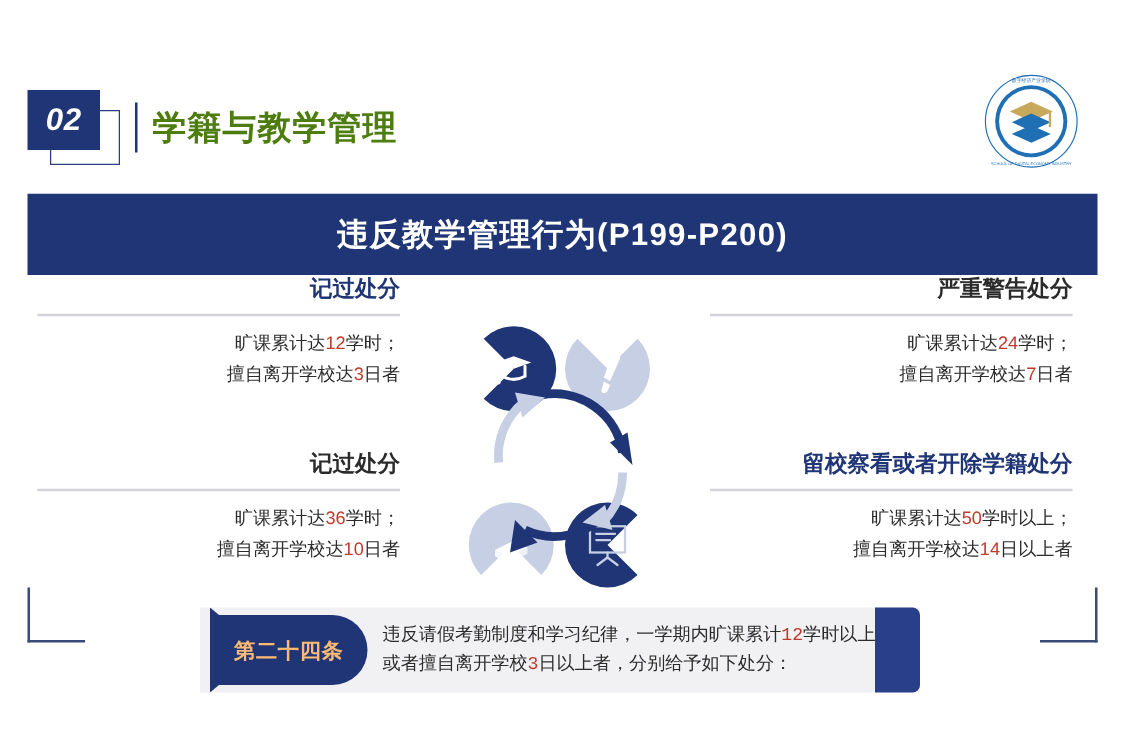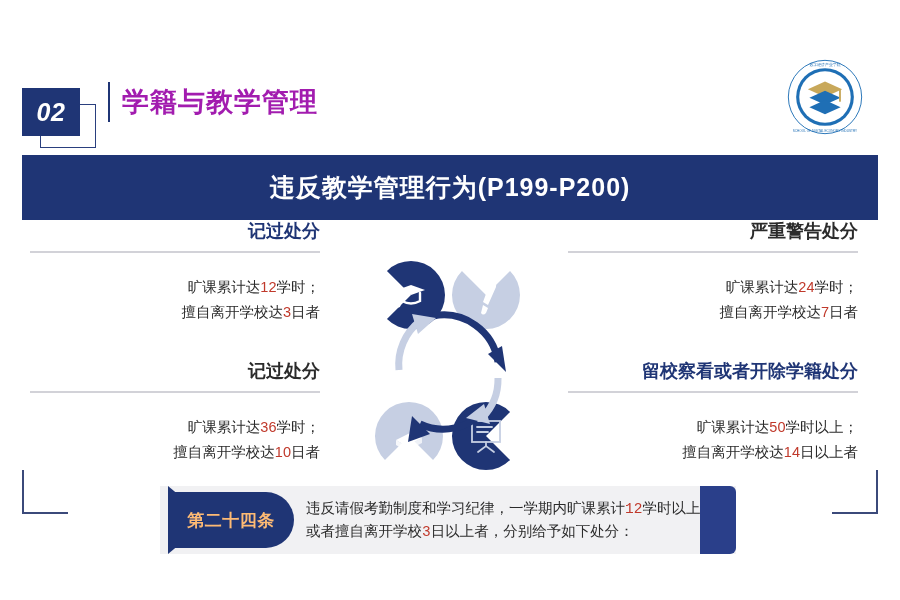--- a/index.html
+++ b/index.html
@@ -19,21 +19,21 @@
   }
 
   
   #header {
     position: absolute;
     left: 0; top: 0;
     width: 900px; height: 150px;
   }
   .num-badge-wrap {
     position: absolute;
-    left: 22px; top: 88px;
+    left: 22px; top: 72px;
     width: 78px; height: 62px;
   }
   .num-badge-outline {
     position: absolute;
     left: 18px; top: 16px;
     width: 56px; height: 44px;
     border: 1.6px solid #2a3f7e;
     box-sizing: border-box;
     background: #ffffff;
   }
@@ -61,21 +61,21 @@
     width: 2px; height: 40px;
     background: #1f3575;
   }
   .header-title {
     position: absolute;
     left: 122px; top: 82px;
     height: 40px;
     line-height: 40px;
     font-size: 27px;
     font-weight: 700;
-    color: #a21caf;
+    color: #4d7c0f;
     letter-spacing: 1px;
     white-space: nowrap;
   }
 
   
   .logo {
     position: absolute;
     left: 786px; top: 58px;
     width: 78px; height: 78px;
   }
@@ -116,21 +116,21 @@
   }
   .heading-blue { color: #1f3575; }
   .heading-dark { color: #2b2b2b; }
   .quad-divider {
     margin-top: 7px;
     height: 1.5px;
     background: #d2d2d8;
     width: 100%;
   }
   .quad-lines {
-    margin-top: 22px;
+    margin-top: 10px;
     font-size: 14.5px;
     line-height: 25px;
     color: #2b2b2b;
     white-space: nowrap;
   }
   .num-red { color: #c0392b; }
 
   
   #diagram {
     position: absolute;

